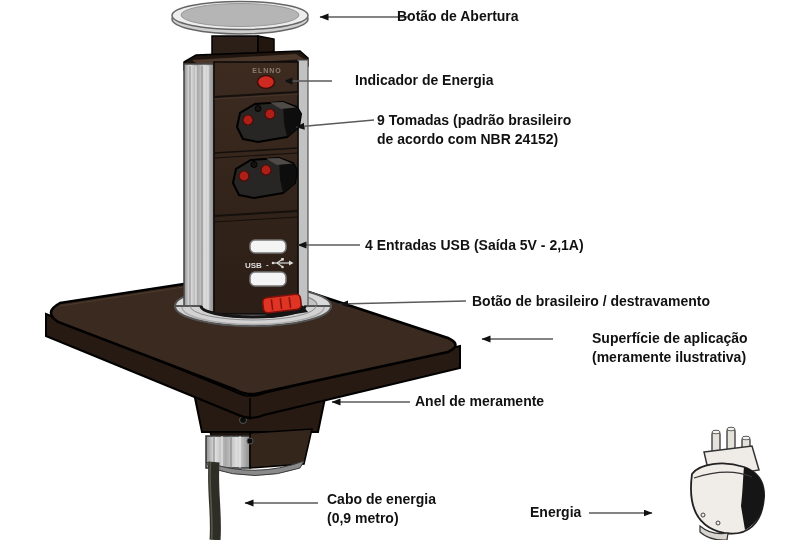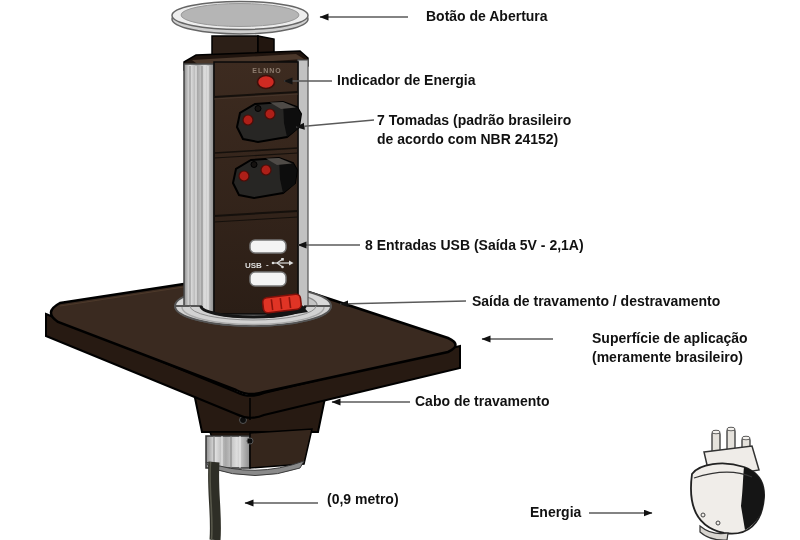--- a/index.html
+++ b/index.html
@@ -185,31 +185,32 @@
       <line x1="374" y1="120" x2="296" y2="127" marker-end="url(#arrL)"></line>
       <line x1="360" y1="245" x2="298" y2="245" marker-end="url(#arrL)"></line>
       <line x1="466" y1="301" x2="340" y2="304" marker-end="url(#arrL)"></line>
       <line x1="553" y1="339" x2="482" y2="339" marker-end="url(#arrL)"></line>
       <line x1="410" y1="402" x2="332" y2="402" marker-end="url(#arrL)"></line>
       <line x1="318" y1="503" x2="245" y2="503" marker-end="url(#arrL)"></line>
       <line x1="589" y1="513" x2="652" y2="513" marker-end="url(#arrL)"></line>
     </g>
   </svg>
 
-  <div class="label" style="left:426px;top:7px">Botão de Abertura</div>
-  <div class="label" style="left:337px;top:71px">Indicador de Energia</div>
+  <div class="label" style="left:397px;top:7px">Botão de Abertura</div>
+  <div class="label" style="left:355px;top:71px">Indicador de Energia</div>
   <div class="label" style="left:377px;top:111px">
-    <div>7 Tomadas (padrão brasileiro</div>
+    <div>9 Tomadas (padrão brasileiro</div>
     <div>de acordo com NBR 24152)</div>
   </div>
-  <div class="label" style="left:365px;top:236px">8 Entradas USB (Saída 5V - 2,1A)</div>
-  <div class="label" style="left:472px;top:292px">Saída de travamento / destravamento</div>
+  <div class="label" style="left:365px;top:236px">4 Entradas USB (Saída 5V - 2,1A)</div>
+  <div class="label" style="left:472px;top:292px">Botão de brasileiro / destravamento</div>
   <div class="label" style="left:592px;top:329px">
     <div>Superfície de aplicação</div>
-    <div>(meramente brasileiro)</div>
+    <div>(meramente ilustrativa)</div>
   </div>
-  <div class="label" style="left:415px;top:392px">Cabo de travamento</div>
+  <div class="label" style="left:415px;top:392px">Anel de meramente</div>
   <div class="label" style="left:327px;top:490px">
+    <div>Cabo de energia</div>
     <div>(0,9 metro)</div>
   </div>
   <div class="label" style="left:530px;top:503px">Energia</div>
 
 </div>
 
 </body></html>

